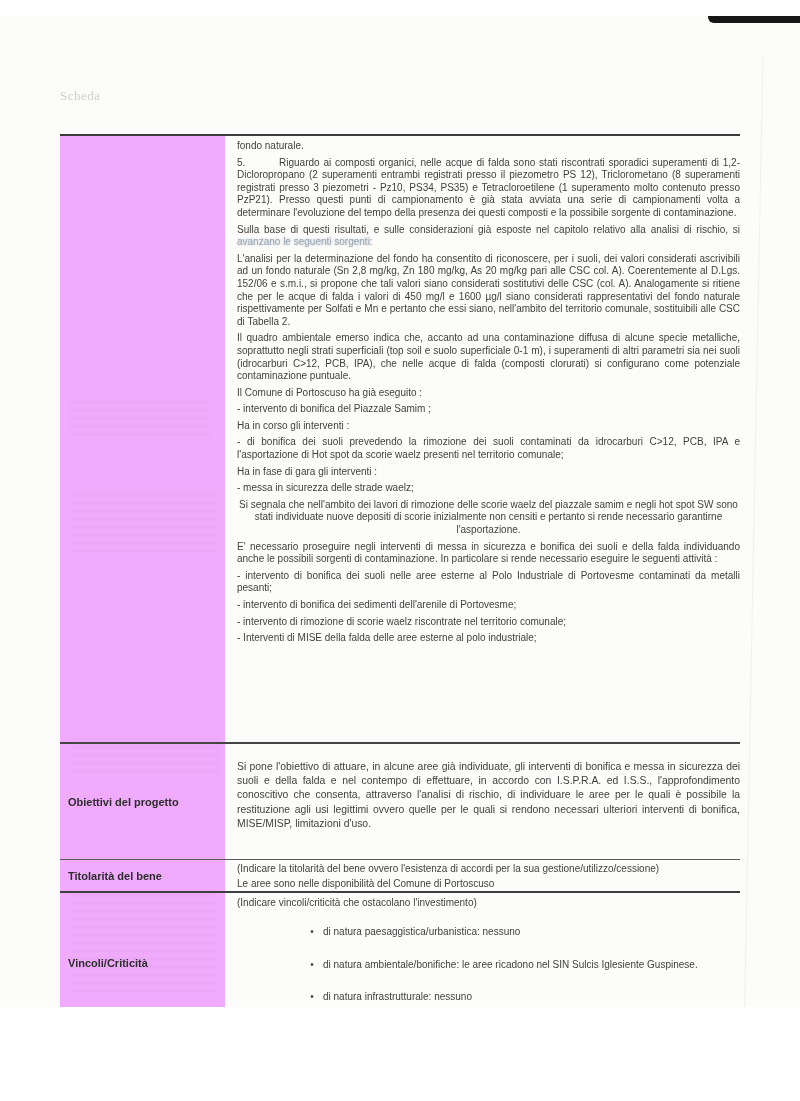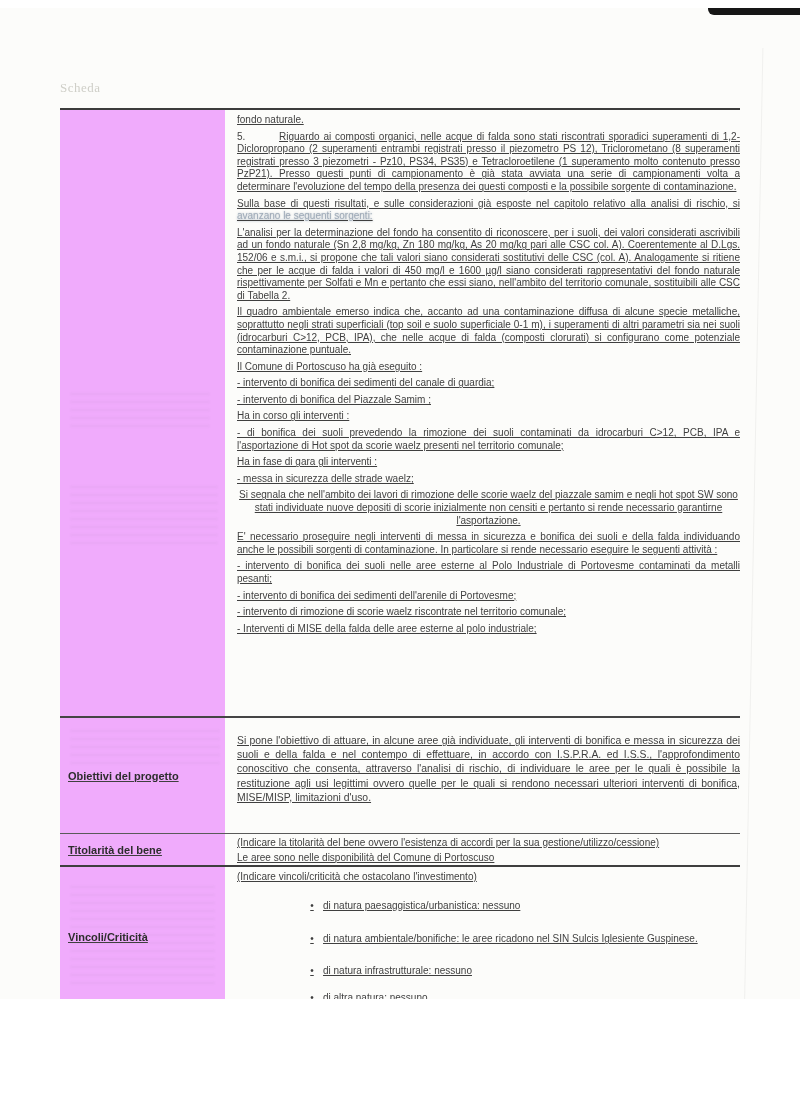--- a/index.html
+++ b/index.html
@@ -1,38 +1,37 @@
 <!DOCTYPE html>
 <html><head>
 <meta charset="utf-8">
 <style>
   html,body { margin:0; padding:0; background:#ffffff; }
   .page {
-    position:relative; width:800px; height:991px; margin:8px auto;
+    position:relative; width:800px; height:991px; margin:16px auto;
     background:#fcfcfa; overflow:hidden;
     font-family:"Liberation Sans", sans-serif; color:#3f3f3f;
   }
   .watermark {
     position:absolute; left:60px; top:72px;
     font-family:"Liberation Serif", serif; font-size:13px;
     color:#cfcfc8; letter-spacing:.5px;
   }
   .corner-bar {
     position:absolute; top:0; right:0; width:92px; height:7px;
     background:#161616; border-radius:0 0 0 6px;
   }
   .crease {
     position:absolute; left:753px; top:40px; width:1px; height:980px;
     background:rgba(80,80,80,.07); transform:rotate(1.1deg);
   }
   .doc-table {
-    position:absolute; left:60px; top:100px; width:680px;
+    position:absolute; left:60px; top:118px; width:680px;
     border-top:2px solid #3c3c3c; border-bottom:2px solid #0ea5e9;
     box-sizing:content-box;
-    text-decoration:underline;
   }
   .row { display:flex; overflow:hidden; }
   .row-1 { height:606px; }
   .row-2 { height:115px; border-top:2px solid #454545; }
   .row-3 { height:31px;  border-top:1px solid #5a5a5a; }
   .row-4 { height:140px; border-top:2px solid #3e3e3e; }
   .label-cell {
     flex:0 0 165px; width:165px; background:#f0abfc;
     display:flex; align-items:center; box-sizing:border-box;
     padding-left:8px; font-weight:bold; font-size:11px; color:#2d2d2d;
@@ -83,21 +82,20 @@
 
     <div class="row row-1">
       <div class="label-cell"></div>
       <div class="content-cell">
         <p>fondo naturale.</p>
         <p><span class="num">5.</span><span>Riguardo ai composti organici, nelle acque di falda sono stati riscontrati sporadici superamenti di 1,2-Dicloropropano (2 superamenti entrambi registrati presso il piezometro PS 12), Triclorometano (8 superamenti registrati presso 3 piezometri - Pz10, PS34, PS35) e Tetracloroetilene (1 superamento molto contenuto presso PzP21). Presso questi punti di campionamento è già stata avviata una serie di campionamenti volta a determinare l'evoluzione del tempo della presenza dei questi composti e la possibile sorgente di contaminazione.</span></p>
         <p><span>Sulla base di questi risultati, e sulle considerazioni già esposte nel capitolo relativo alla analisi di rischio, si </span><span class="faded">avanzano le seguenti sorgenti:</span></p>
         <p>L'analisi per la determinazione del fondo ha consentito di riconoscere, per i suoli, dei valori considerati ascrivibili ad un fondo naturale (Sn 2,8 mg/kg, Zn 180 mg/kg, As 20 mg/kg pari alle CSC col. A). Coerentemente al D.Lgs. 152/06 e s.m.i., si propone che tali valori siano considerati sostitutivi delle CSC (col. A). Analogamente si ritiene che per le acque di falda i valori di 450 mg/l e 1600 µg/l siano considerati rappresentativi del fondo naturale rispettivamente per Solfati e Mn e pertanto che essi siano, nell'ambito del territorio comunale, sostituibili alle CSC di Tabella 2.</p>
         <p>Il quadro ambientale emerso indica che, accanto ad una contaminazione diffusa di alcune specie metalliche, soprattutto negli strati superficiali (top soil e suolo superficiale 0-1 m), i superamenti di altri parametri sia nei suoli (idrocarburi C&gt;12, PCB, IPA), che nelle acque di falda (composti clorurati) si configurano come potenziale contaminazione puntuale.</p>
         <p>Il Comune di Portoscuso ha già eseguito :</p>
-        <p>- intervento di bonifica dei sedimenti del canale di guardia;</p>
         <p>- intervento di bonifica del Piazzale Samim ;</p>
         <p>Ha in corso gli interventi :</p>
         <p>- di bonifica dei suoli prevedendo la rimozione dei suoli contaminati da idrocarburi C&gt;12, PCB, IPA e l'asportazione di Hot spot da scorie waelz presenti nel territorio comunale;</p>
         <p>Ha in fase di gara gli interventi :</p>
         <p>- messa in sicurezza delle strade waelz;</p>
         <p style="text-align:center;">Si segnala che nell'ambito dei lavori di rimozione delle scorie waelz del piazzale samim e negli hot spot SW sono stati individuate nuove depositi di scorie inizialmente non censiti e pertanto si rende necessario garantirne l'asportazione.</p>
         <p class="mt-lg">E' necessario proseguire negli interventi di messa in sicurezza e bonifica dei suoli e della falda individuando anche le possibili sorgenti di contaminazione. In particolare si rende necessario eseguire le seguenti attività :</p>
         <p class="mt-lg">- intervento di bonifica dei suoli nelle aree esterne al Polo Industriale di Portovesme contaminati da metalli pesanti;</p>
         <p class="mt-lg">- intervento di bonifica dei sedimenti dell'arenile di Portovesme;</p>
         <p class="mt-lg">- intervento di rimozione di scorie waelz riscontrate nel territorio comunale;</p>

